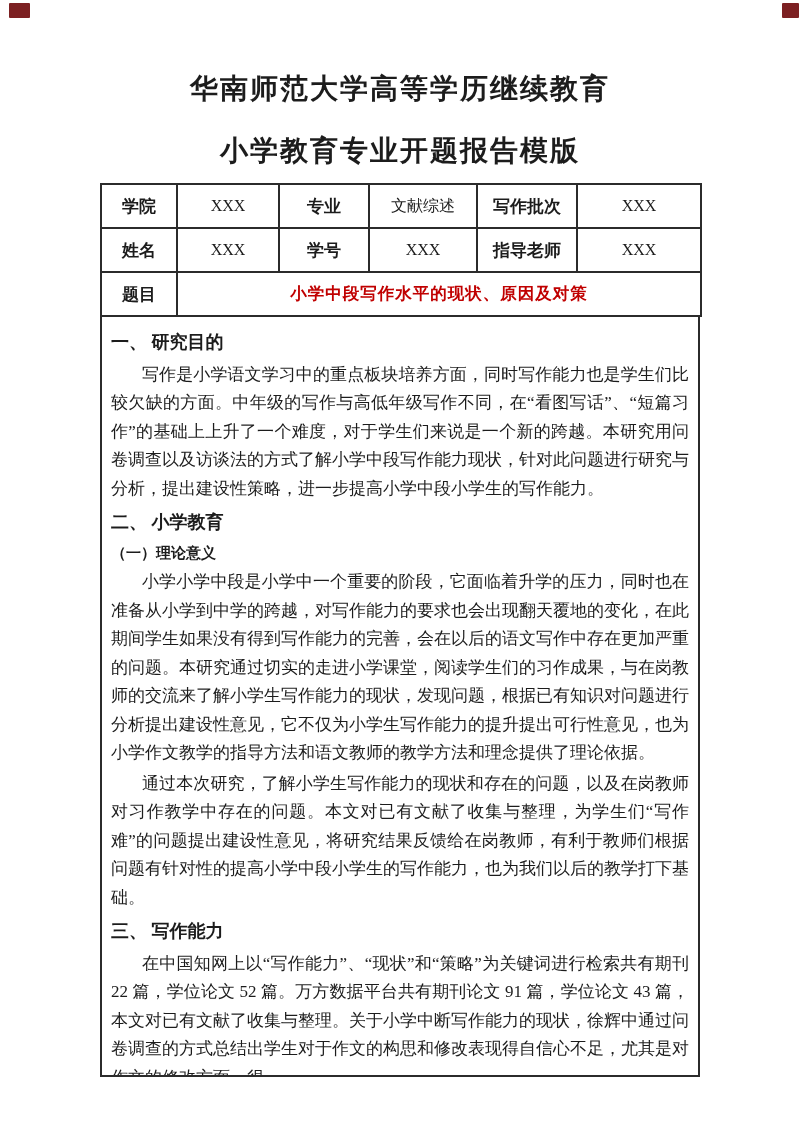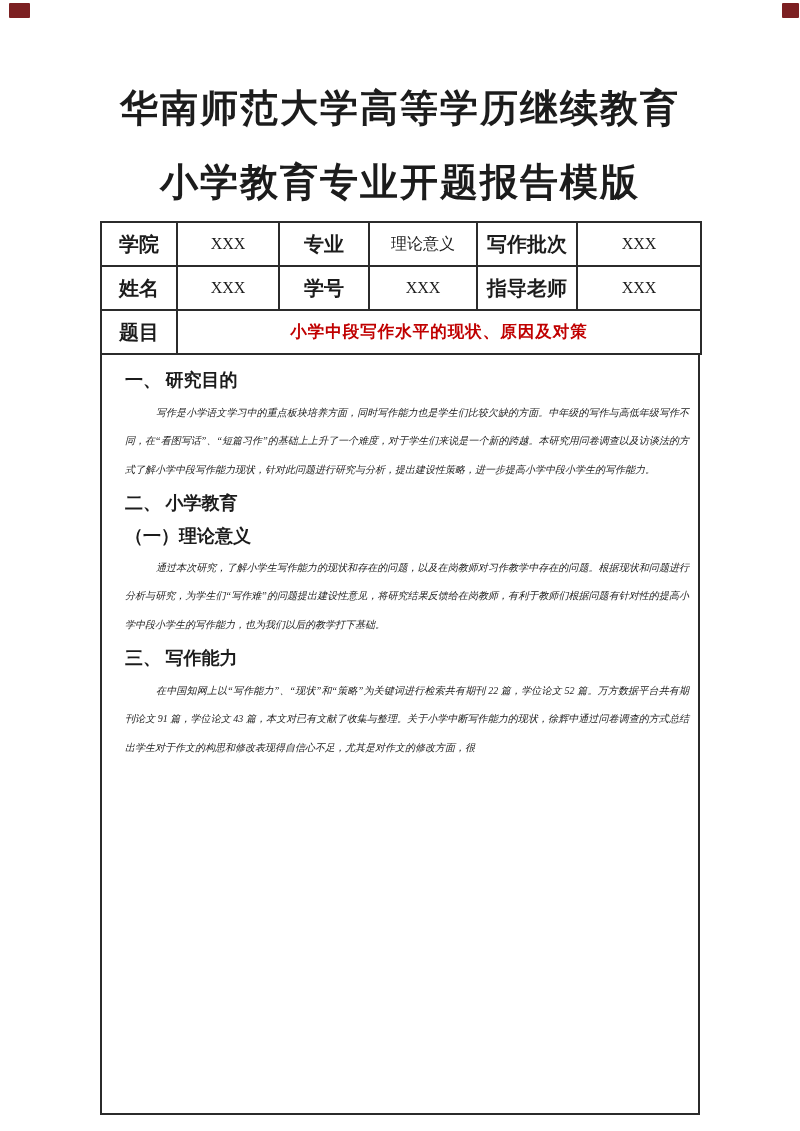--- a/index.html
+++ b/index.html
@@ -17,81 +17,80 @@
     top: 3px;
     height: 15px;
     background: #7c2022;
     border-radius: 1px;
   }
   .stamp-left { left: 9px; width: 21px; }
   .stamp-right { left: 782px; width: 17px; }
 
   .titles { padding-top: 70px; text-align: center; }
   .title {
-    font-size: 38px;
+    font-size: 28px;
     font-weight: bold;
     line-height: 1.2;
-    margin: 16px;
+    margin: 2px;
     letter-spacing: 2px;
   }
   .title + .title { margin-top: 28px; }
 
   .content { width: 600px; margin: 16px auto 0; }
 
   table.info {
     width: 100%;
     border-collapse: collapse;
     table-layout: fixed;
   }
   table.info td {
     border: 2px solid #2b2b2b;
     text-align: center;
     vertical-align: middle;
     padding: 0 2px;
     overflow: hidden;
   }
   tr.r1, tr.r2 { height: 44px; }
   tr.r3 { height: 44px; }
-  td.lbl { font-weight: bold; font-size: 20px; }
+  td.lbl { font-weight: bold; font-size: 17px; }
   td.val { font-size: 16px; }
   td.topic {
     font-weight: bold;
     font-size: 16.5px;
     color: #c00000;
     letter-spacing: 1px;
     border-radius: 6px;
   }
 
   .body-box {
     box-sizing: border-box;
     border: 2px solid #2b2b2b;
     border-top: none;
     height: 760px;
-    padding: 6px 9px 0 23px;
+    padding: 6px 9px 0 9px;
     overflow: hidden;
   }
   .section-h {
     font-size: 18px;
     font-weight: bold;
     margin: 8px 0 6px 0;
     line-height: 1.3;
   }
   .sub-h {
-    font-size: 18px;
+    font-size: 15px;
     font-weight: bold;
     margin: 9px 0 4px 0;
     line-height: 1.4;
   }
   .para {
-    font-size: 10px;
+    font-size: 17px;
     line-height: 28.5px;
     margin: 0 0 2px 0;
     text-align: justify;
     text-indent: 31px;
-    font-style: italic;
   }
 </style>
 </head>
 <body>
 
 <div class="page">
 
   <div class="stamp stamp-left"></div>
   <div class="stamp stamp-right"></div>
 
@@ -109,21 +108,21 @@
           <col style="width:90px">
         <col style="width:108px">
           <col style="width:100px">
           <col style="width:124px">
       </colgroup>
       <tbody>
         <tr class="r1">
           <td class="lbl">学院</td>
           <td class="val">XXX</td>
           <td class="lbl">专业</td>
-          <td class="val">理论意义</td>
+          <td class="val">文献综述</td>
           <td class="lbl">写作批次</td>
           <td class="val">XXX</td>
         </tr>
         <tr class="r2">
           <td class="lbl">姓名</td>
           <td class="val">XXX</td>
           <td class="lbl">学号</td>
           <td class="val">XXX</td>
           <td class="lbl">指导老师</td>
           <td class="val">XXX</td>
@@ -134,20 +133,21 @@
         </tr>
       </tbody>
     </table>
 
     <div class="body-box">
       <div class="section-h">一、 研究目的</div>
       <p class="para">写作是小学语文学习中的重点板块培养方面，同时写作能力也是学生们比较欠缺的方面。中年级的写作与高低年级写作不同，在“看图写话”、“短篇习作”的基础上上升了一个难度，对于学生们来说是一个新的跨越。本研究用问卷调查以及访谈法的方式了解小学中段写作能力现状，针对此问题进行研究与分析，提出建设性策略，进一步提高小学中段小学生的写作能力。</p>
 
       <div class="section-h">二、 小学教育</div>
       <div class="sub-h">（一）理论意义</div>
-      <p class="para">通过本次研究，了解小学生写作能力的现状和存在的问题，以及在岗教师对习作教学中存在的问题。根据现状和问题进行分析与研究，为学生们“写作难”的问题提出建设性意见，将研究结果反馈给在岗教师，有利于教师们根据问题有针对性的提高小学中段小学生的写作能力，也为我们以后的教学打下基础。</p>
+      <p class="para">小学小学中段是小学中一个重要的阶段，它面临着升学的压力，同时也在准备从小学到中学的跨越，对写作能力的要求也会出现翻天覆地的变化，在此期间学生如果没有得到写作能力的完善，会在以后的语文写作中存在更加严重的问题。本研究通过切实的走进小学课堂，阅读学生们的习作成果，与在岗教师的交流来了解小学生写作能力的现状，发现问题，根据已有知识对问题进行分析提出建设性意见，它不仅为小学生写作能力的提升提出可行性意见，也为小学作文教学的指导方法和语文教师的教学方法和理念提供了理论依据。</p>
+      <p class="para">通过本次研究，了解小学生写作能力的现状和存在的问题，以及在岗教师对习作教学中存在的问题。本文对已有文献了收集与整理，为学生们“写作难”的问题提出建设性意见，将研究结果反馈给在岗教师，有利于教师们根据问题有针对性的提高小学中段小学生的写作能力，也为我们以后的教学打下基础。</p>
 
       <div class="section-h">三、 写作能力</div>
       <p class="para">在中国知网上以“写作能力”、“现状”和“策略”为关键词进行检索共有期刊 22 篇，学位论文 52 篇。万方数据平台共有期刊论文 91 篇，学位论文 43 篇，本文对已有文献了收集与整理。关于小学中断写作能力的现状，徐辉中通过问卷调查的方式总结出学生对于作文的构思和修改表现得自信心不足，尤其是对作文的修改方面，很</p>
     </div>
 
   </div>
 </div>
 
 </body></html>

